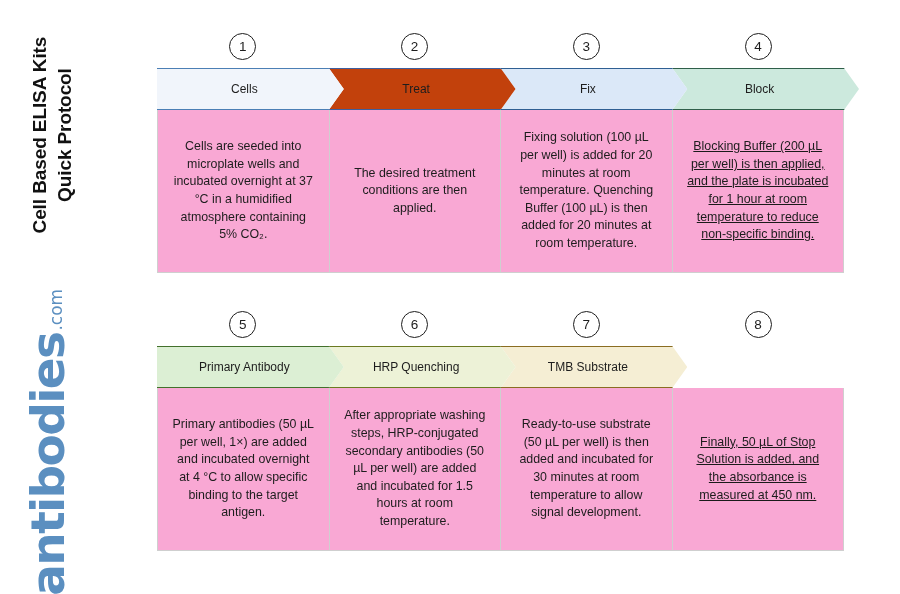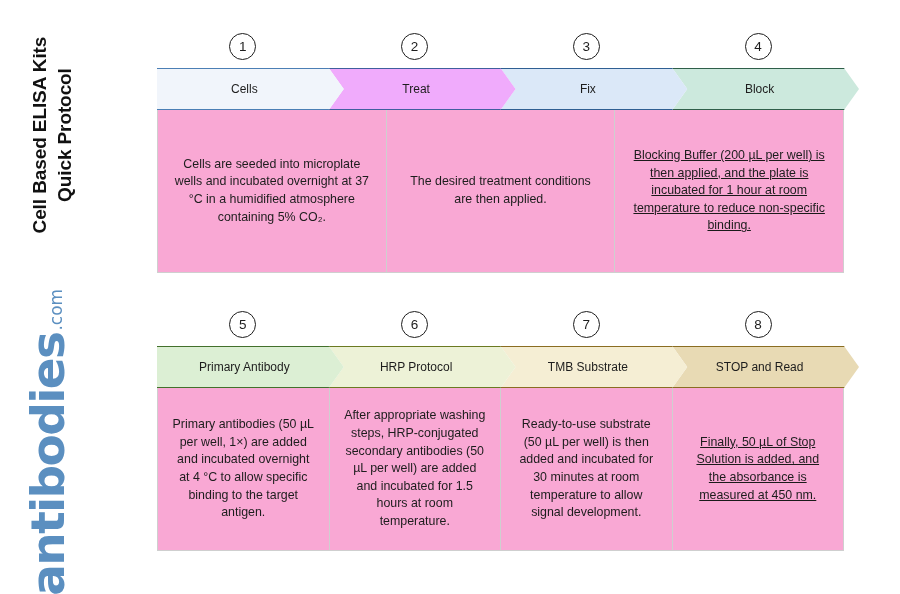--- a/index.html
+++ b/index.html
@@ -165,65 +165,65 @@
     <div class="num-badge" style="left: 72.375px;">1</div>
     <div class="num-badge" style="left: 244.125px;">2</div>
     <div class="num-badge" style="left: 415.875px;">3</div>
     <div class="num-badge" style="left: 587.625px;">4</div>
   </div>
 
   <div class="chev-strip">
     <div class="chev" style="left: 0px; width: 186.75px; background: rgb(241, 245, 251); filter: drop-shadow(rgb(75, 127, 181) 0px 0px 0px); border-top: 1.2px solid rgb(75, 127, 181); border-bottom: 1.2px solid rgb(75, 127, 181); z-index: 4;">
       <span class="chev-label">Cells</span>
     </div>
-    <div class="chev notched" style="left: 171.75px; width: 186.75px; background: #f0abfc; filter: drop-shadow(rgb(63, 95, 158) 0px 0px 0px); border-top: 1.2px solid rgb(63, 95, 158); border-bottom: 1.2px solid rgb(63, 95, 158); z-index: 3;">
+    <div class="chev notched" style="left: 171.75px; width: 186.75px; background: #c2410c; filter: drop-shadow(rgb(63, 95, 158) 0px 0px 0px); border-top: 1.2px solid rgb(63, 95, 158); border-bottom: 1.2px solid rgb(63, 95, 158); z-index: 3;">
       <span class="chev-label">Treat</span>
     </div>
     <div class="chev notched" style="left: 343.5px; width: 186.75px; background: rgb(219, 232, 248); filter: drop-shadow(rgb(47, 95, 147) 0px 0px 0px); border-top: 1.2px solid rgb(47, 95, 147); border-bottom: 1.2px solid rgb(47, 95, 147); z-index: 2;">
       <span class="chev-label">Fix</span>
     </div>
     <div class="chev notched" style="left: 515.25px; width: 186.75px; background: rgb(204, 233, 221); filter: drop-shadow(rgb(47, 95, 74) 0px 0px 0px); border-top: 1.2px solid rgb(47, 95, 74); border-bottom: 1.2px solid rgb(47, 95, 74); z-index: 1;">
       <span class="chev-label">Block</span>
     </div>
   </div>
 
   <div class="desc-strip">
     <div class="desc-cell">
       <div class="desc-text">Cells are seeded into microplate wells and incubated overnight at 37 °C in a humidified atmosphere containing 5% CO₂.</div>
     </div>
     <div class="desc-cell">
       <div class="desc-text">The desired treatment conditions are then applied.</div>
+    </div>
+    <div class="desc-cell">
+      <div class="desc-text">Fixing solution (100 µL per well) is added for 20 minutes at room temperature. Quenching Buffer (100 µL) is then added for 20 minutes at room temperature.</div>
     </div>
     <div class="desc-cell">
       <div class="desc-text">Blocking Buffer (200 µL per well) is then applied, and the plate is incubated for 1 hour at room temperature to reduce non-specific binding.</div>
     </div>
   </div>
 </div>
 
 <div class="flow-row" id="row-2">
   <div class="numbers-strip">
     <div class="num-badge" style="left: 72.375px;">5</div>
     <div class="num-badge" style="left: 244.125px;">6</div>
     <div class="num-badge" style="left: 415.875px;">7</div>
     <div class="num-badge" style="left: 587.625px;">8</div>
   </div>
 
   <div class="chev-strip">
     <div class="chev" style="left: 0px; width: 186.75px; background: rgb(220, 239, 212); filter: drop-shadow(rgb(67, 112, 44) 0px 0px 0px); border-top: 1.2px solid rgb(67, 112, 44); border-bottom: 1.2px solid rgb(67, 112, 44); z-index: 4;">
       <span class="chev-label">Primary Antibody</span>
     </div>
     <div class="chev notched" style="left: 171.75px; width: 186.75px; background: rgb(237, 242, 215); filter: drop-shadow(rgb(107, 122, 34) 0px 0px 0px); border-top: 1.2px solid rgb(107, 122, 34); border-bottom: 1.2px solid rgb(107, 122, 34); z-index: 3;">
-      <span class="chev-label">HRP Protocol</span>
+      <span class="chev-label">HRP Quenching</span>
     </div>
     <div class="chev notched" style="left: 343.5px; width: 186.75px; background: rgb(245, 238, 212); filter: drop-shadow(rgb(138, 109, 34) 0px 0px 0px); border-top: 1.2px solid rgb(138, 109, 34); border-bottom: 1.2px solid rgb(138, 109, 34); z-index: 2;">
       <span class="chev-label">TMB Substrate</span>
     </div>
-    <div class="chev notched" style="left: 515.25px; width: 186.75px; background: rgb(232, 218, 180); filter: drop-shadow(rgb(138, 109, 34) 0px 0px 0px); border-top: 1.2px solid rgb(138, 109, 34); border-bottom: 1.2px solid rgb(138, 109, 34); z-index: 1;">
-      <span class="chev-label">STOP and Read</span>
-    </div>
   </div>
 
   <div class="desc-strip">
     <div class="desc-cell">
       <div class="desc-text">Primary antibodies (50 µL per well, 1×) are added and incubated overnight at 4 °C to allow specific binding to the target antigen.</div>
     </div>
     <div class="desc-cell">
       <div class="desc-text">After appropriate washing steps, HRP-conjugated secondary antibodies (50 µL per well) are added and incubated for 1.5 hours at room temperature.</div>
     </div>
     <div class="desc-cell">

